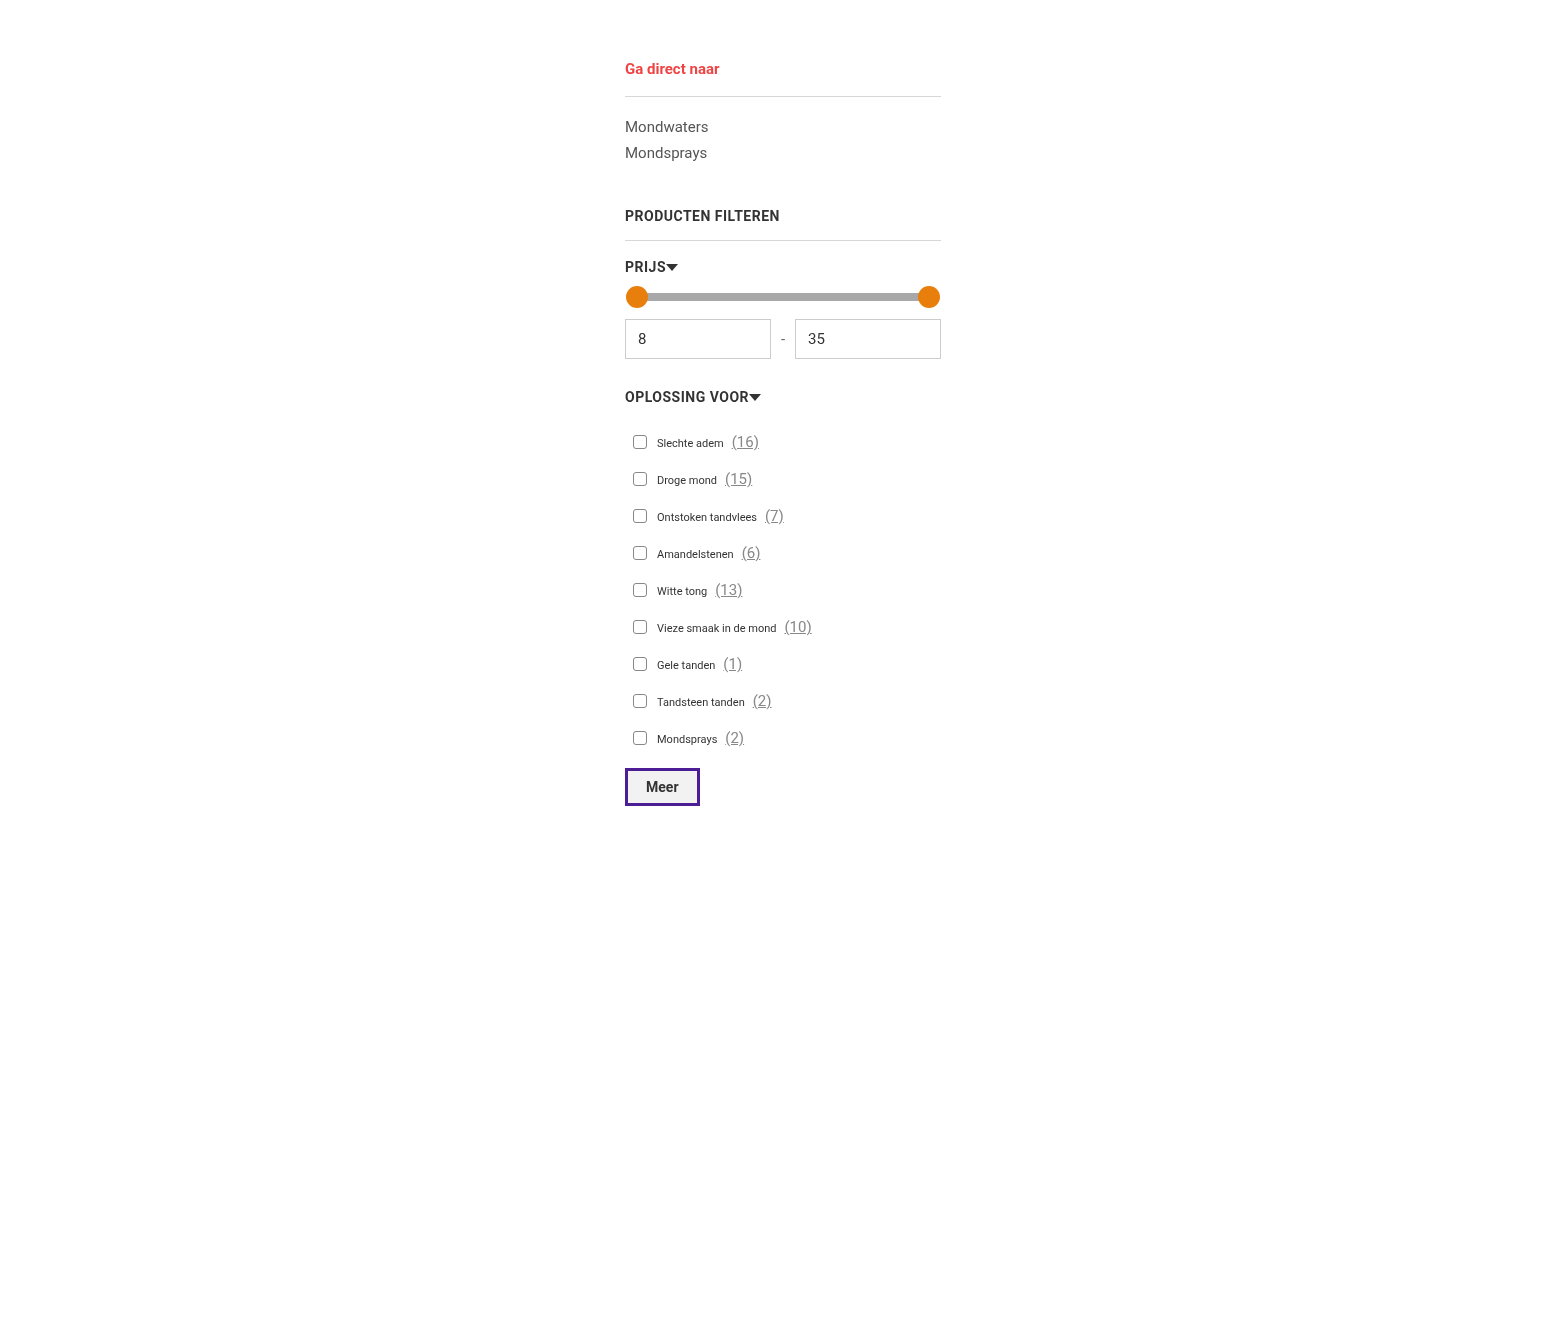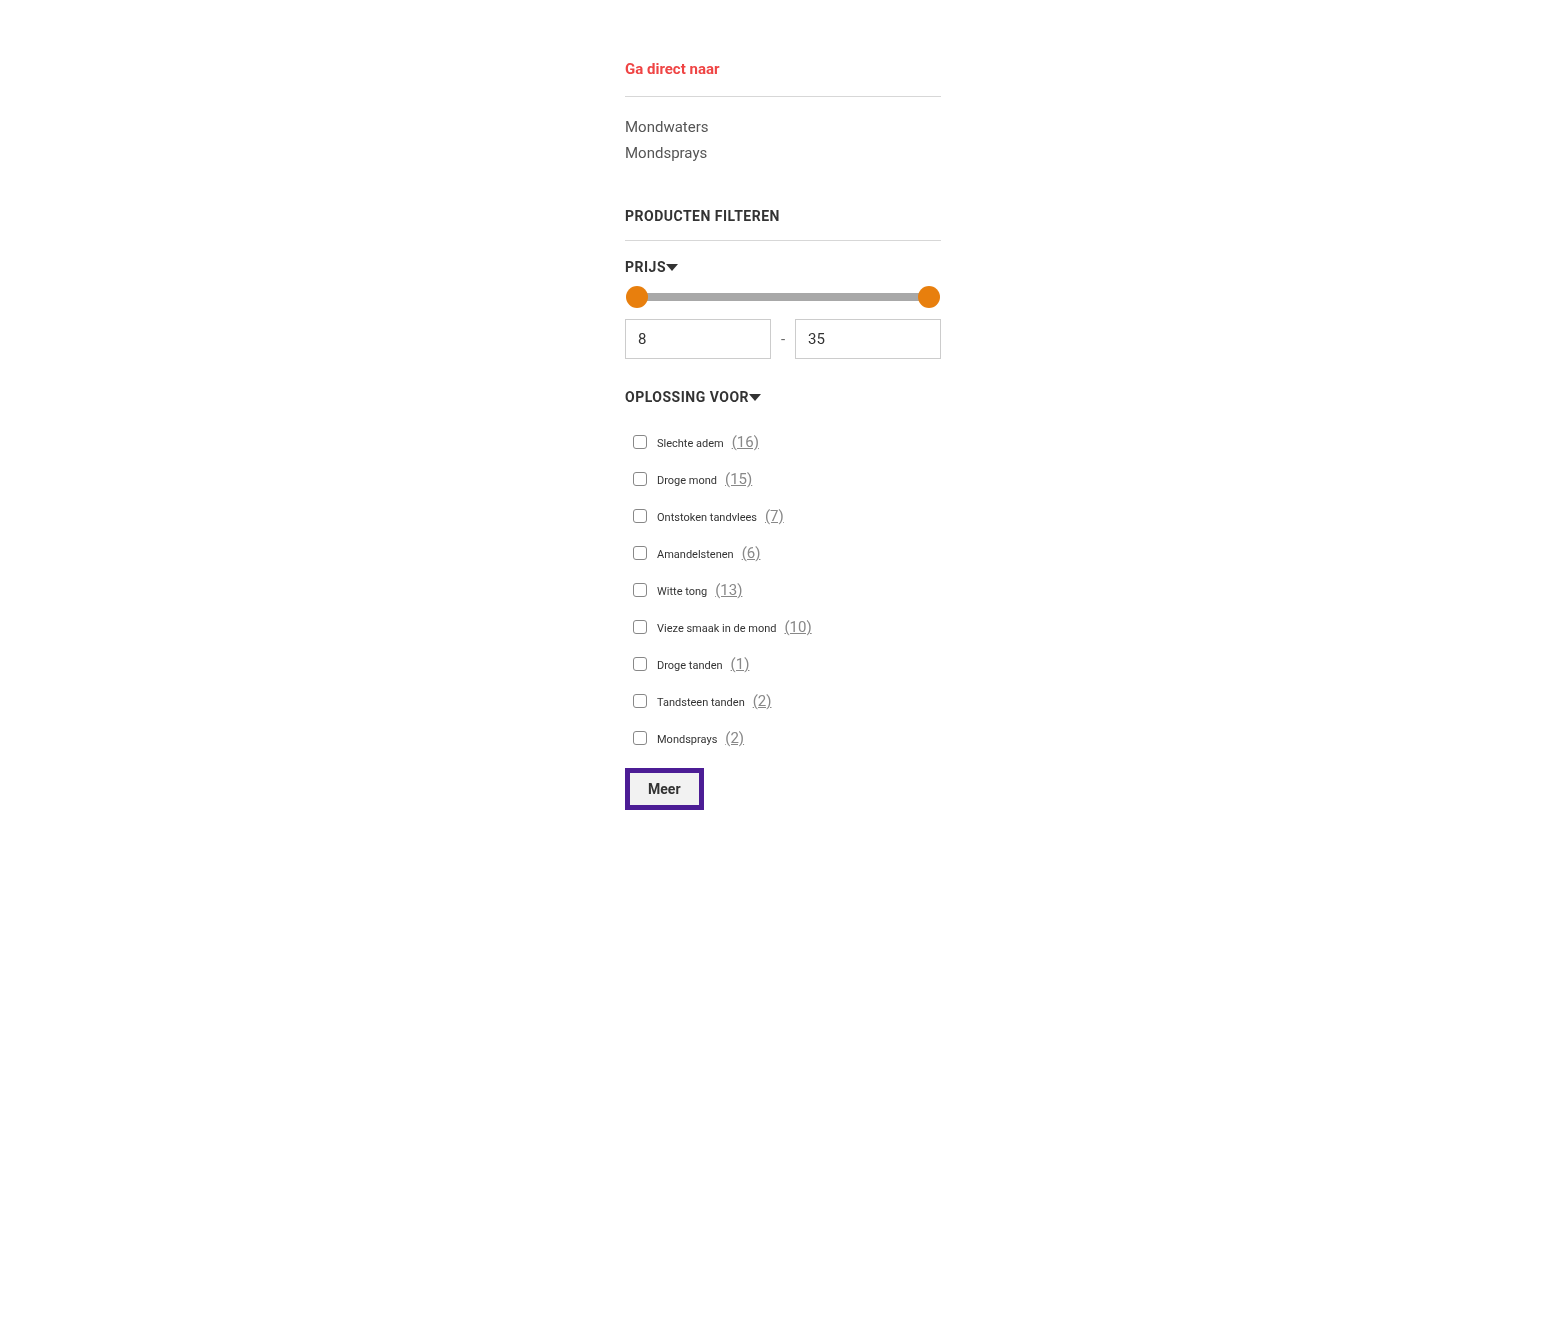--- a/index.html
+++ b/index.html
@@ -136,21 +136,21 @@
     .checkbox-count {
       font-size: 15px;
       color: #888;
       margin-left: 4px;
       text-decoration: underline;
     }
     .more-button {
       display: inline-block;
       margin-top: 12px;
       background: #f2f2f2;
-      border: 5px solid #4c1d95;
+      border: 3px solid #4c1d95;
       padding: 8px 18px;
       font-size: 14px;
       font-weight: 700;
       color: #333;
       cursor: pointer;
       font-family: inherit;
     }
   </style>
 </head>
 <body>
@@ -229,21 +229,21 @@
       <li>
         <span class="checkbox-box"></span>
         <span>
           <span class="checkbox-label">Vieze smaak in de mond</span>
           <span class="checkbox-count">(10)</span>
         </span>
       </li>
       <li>
         <span class="checkbox-box"></span>
         <span>
-          <span class="checkbox-label">Droge tanden</span>
+          <span class="checkbox-label">Gele tanden</span>
           <span class="checkbox-count">(1)</span>
         </span>
       </li>
       <li>
         <span class="checkbox-box"></span>
         <span>
           <span class="checkbox-label">Tandsteen tanden</span>
           <span class="checkbox-count">(2)</span>
         </span>
       </li>

